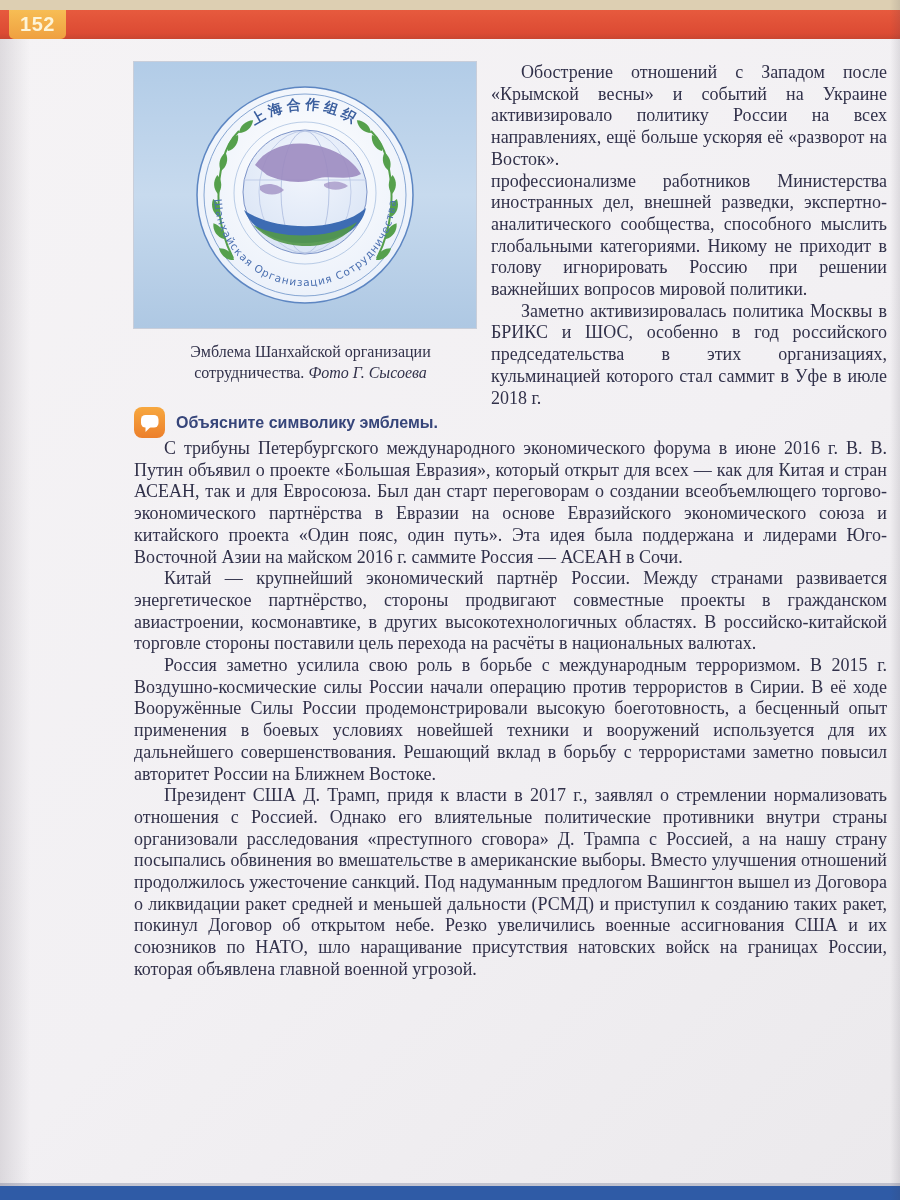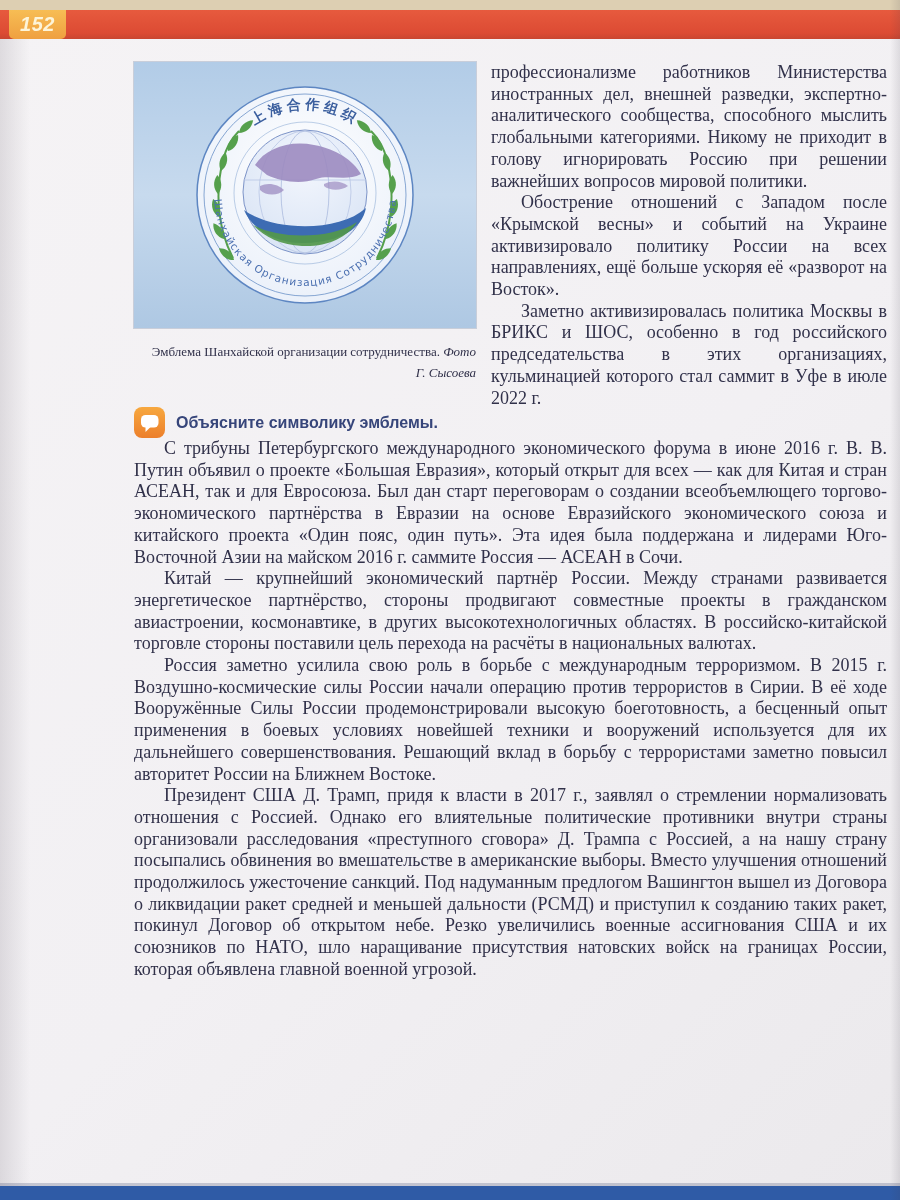--- a/index.html
+++ b/index.html
@@ -26,36 +26,36 @@
   .top-bar {
     position:absolute; top:10px; left:0; right:0; height:29px;
     background:linear-gradient(180deg,#e75a3e 0%,#dc4b33 80%,#c94630 100%);
   }
   .page-number-tab {
     position:absolute; top:0; left:9px; width:57px; height:29px;
     background:linear-gradient(180deg,#f7bd54 0%,#efa040 100%);
     border-radius:0 0 5px 5px;
     display:flex; align-items:center; justify-content:center;
     font-family:"Liberation Sans", sans-serif; font-weight:bold;
-    font-size:20px; color:#fdf4d8; letter-spacing:0.5px;font-style:italic;
+    font-size:20px; color:#fdf4d8; letter-spacing:0.5px;
   }
 
   .content {
     position:absolute; top:62px; left:134px; right:13px;
     color:#31314a; font-size:18px; line-height:21.7px; text-align:justify;
     hyphens:auto; -webkit-hyphens:auto;
   }
   .top-section { display:flex; gap:15px; align-items:flex-start; }
   .left-col { flex:0 0 342px; width:342px; }
   .right-col { flex:1; min-width:0; }
 
   .figure-img { display:block; width:342px; height:266px; box-shadow:0 0 0 1px rgba(120,140,170,0.35); }
   .figure-caption {
     margin-top:13px; padding-left:11px;
-    font-size:13px; line-height:21px; text-align:right; color:#31314a;
+    font-size:16px; line-height:21px; text-align:center; color:#31314a;
   }
   .credit { font-style:italic; }
 
   .question-row {
     margin-top:24px; display:flex; align-items:center; gap:11px;
     font-family:"Liberation Sans", sans-serif; font-size:16px; font-weight:bold;
     color:#36457a; text-align:center;
   }
   .q-icon { width:31px; height:31px; flex:0 0 31px; display:block; }
 
@@ -160,23 +160,23 @@
             </defs>
             <rect width="31" height="31" rx="8" fill="url(#qg)"></rect>
             <rect x="7" y="8" width="17.5" height="12.5" rx="4.5" fill="#ffffff"></rect>
             <path d="M11.5,19.5 l0,5.5 5.5,-5.5 z" fill="#ffffff"></path>
           </svg>
           <span>Объясните символику эмблемы.</span>
         </div>
       </div>
 
       <div class="right-col">
+        <p class="para">Обострение отношений с Западом после «Крымской весны» и событий на Украине активизировало политику России на всех направлениях, ещё больше ускоряя её «разворот на Восток».</p>
         <p class="para cont">профессионализме работников Министерства иностранных дел, внешней разведки, экспертно-аналитического сообщества, способного мыслить глобальными категориями. Никому не приходит в голову игнорировать Россию при решении важнейших вопросов мировой политики.</p>
-        <p class="para">Обострение отношений с Западом после «Крымской весны» и событий на Украине активизировало политику России на всех направлениях, ещё больше ускоряя её «разворот на Восток».</p>
-        <p class="para">Заметно активизировалась политика Москвы в БРИКС и ШОС, особенно в год российского председательства в этих организациях, кульминацией которого стал саммит в Уфе в июле 2022 г.</p>
+        <p class="para">Заметно активизировалась политика Москвы в БРИКС и ШОС, особенно в год российского председательства в этих организациях, кульминацией которого стал саммит в Уфе в июле 2018 г.</p>
       </div>
     </div>
 
     <div class="full-section">
       <p class="para">С трибуны Петербургского международного экономического форума в июне 2016 г. В. В. Путин объявил о проекте «Большая Евразия», который открыт для всех — как для Китая и стран АСЕАН, так и для Евросоюза. Был дан старт переговорам о создании всеобъемлющего торгово-экономического партнёрства в Евразии на основе Евразийского экономического союза и китайского проекта «Один пояс, один путь». Эта идея была поддержана и лидерами Юго-Восточной Азии на майском 2016 г. саммите Россия — АСЕАН в Сочи.</p>
       <p class="para">Китай — крупнейший экономический партнёр России. Между странами развивается энергетическое партнёрство, стороны продвигают совместные проекты в гражданском авиастроении, космонавтике, в других высокотехнологичных областях. В российско-китайской торговле стороны поставили цель перехода на расчёты в национальных валютах.</p>
       <p class="para">Россия заметно усилила свою роль в борьбе с международным терроризмом. В 2015 г. Воздушно-космические силы России начали операцию против террористов в Сирии. В её ходе Вооружённые Силы России продемонстрировали высокую боеготовность, а бесценный опыт применения в боевых условиях новейшей техники и вооружений используется для их дальнейшего совершенствования. Решающий вклад в борьбу с террористами заметно повысил авторитет России на Ближнем Востоке.</p>
       <p class="para">Президент США Д. Трамп, придя к власти в 2017 г., заявлял о стремлении нормализовать отношения с Россией. Однако его влиятельные политические противники внутри страны организовали расследования «преступного сговора» Д. Трампа с Россией, а на нашу страну посыпались обвинения во вмешательстве в американские выборы. Вместо улучшения отношений продолжилось ужесточение санкций. Под надуманным предлогом Вашингтон вышел из Договора о ликвидации ракет средней и меньшей дальности (РСМД) и приступил к созданию таких ракет, покинул Договор об открытом небе. Резко увеличились военные ассигнования США и их союзников по НАТО, шло наращивание присутствия натовских войск на границах России, которая объявлена главной военной угрозой.</p>
     </div>
 

